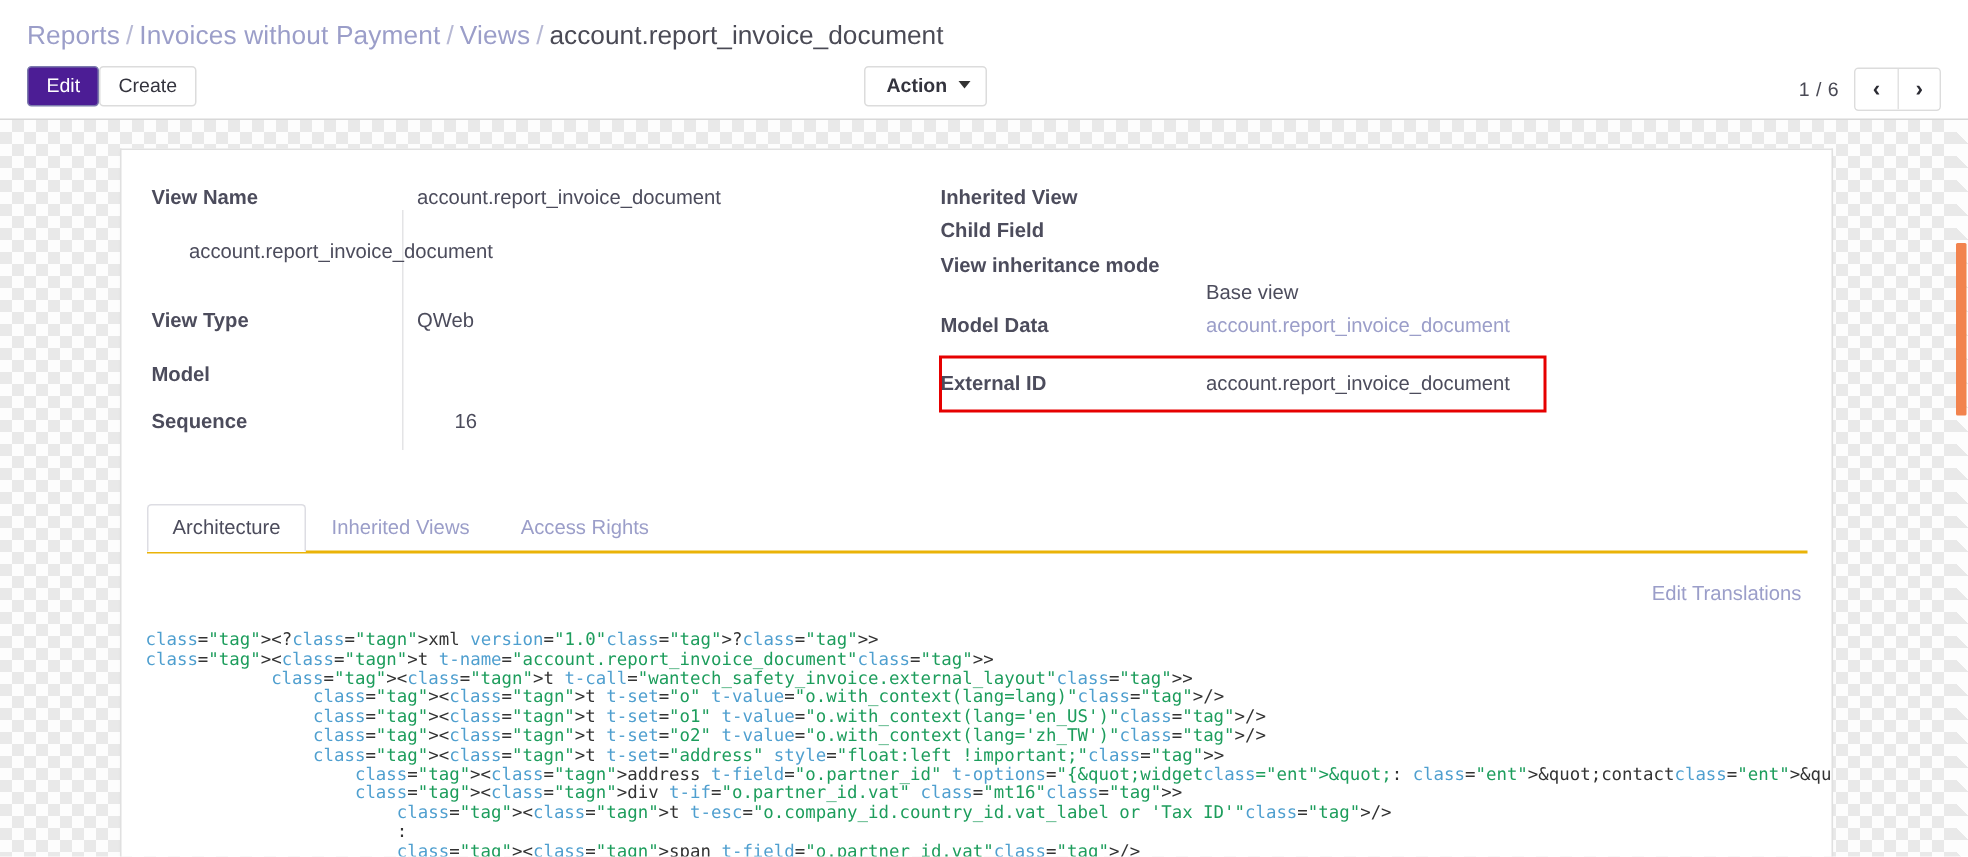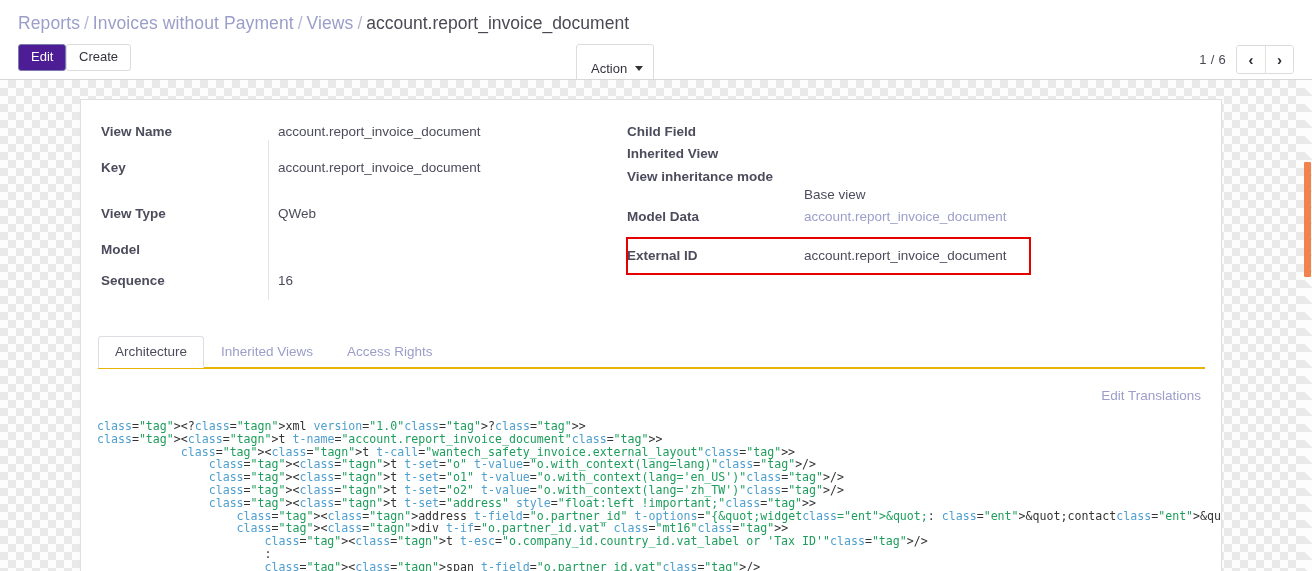--- a/index.html
+++ b/index.html
@@ -71,21 +71,22 @@
     border: 1px solid #dcdcdc;
     color: #33333d;
     min-width: 55px;
     text-align: center;
   }
   .btn-action {
     left: 576px; top: 3px;
     background: #ffffff;
     border: 1px solid #dcdcdc;
     color: #33333d;
-    padding: 17px 10px 6px 14px;
+    padding: 5px 10px 6px 14px;
+    font-weight: bold;
   }
   .caret {
     display: inline-block;
     margin-left: 8px;
     width: 0; height: 0;
     border-left: 4px solid transparent;
     border-right: 4px solid transparent;
     border-top: 5px solid #333;
     vertical-align: middle;
     position: relative; top: -1px;
@@ -312,50 +313,49 @@
 
         <div class="col-left">
           <div class="divider-left"></div>
 
           <div class="frow" style="margin-bottom:16px;">
             <div class="flabel">View Name</div>
             <div class="fvalue">account.report_invoice_document</div>
           </div>
 
           <div class="frow" style="margin-bottom:26px;">
-            <div class="flabel">Key</div>
             <div class="fvalue">account.report_invoice_document</div>
           </div>
 
           <div class="frow" style="margin-bottom:16px;">
             <div class="flabel">View Type</div>
             <div class="fvalue">QWeb</div>
           </div>
 
           <div class="frow" style="margin-bottom:11px;">
             <div class="flabel">Model</div>
             <div class="fvalue"></div>
           </div>
 
-          <div class="frow" style="margin-bottom:30px;">
+          <div class="frow" style="margin-bottom:30px;gap:25px;">
             <div class="flabel">Sequence</div>
             <div class="fvalue">16</div>
           </div>
 
         </div>
 
         <div class="col-right">
 
           <div class="frow" style="margin-bottom:2px;">
+            <div class="flabel">Inherited View</div>
+            <div class="fvalue"></div>
+          </div>
+
+          <div class="frow" style="margin-bottom:2px;">
             <div class="flabel">Child Field</div>
-            <div class="fvalue"></div>
-          </div>
-
-          <div class="frow" style="margin-bottom:2px;">
-            <div class="flabel">Inherited View</div>
             <div class="fvalue"></div>
           </div>
 
           <div class="frow" style="margin-bottom:2px;">
             <div class="flabel" style="line-height:19px;">View inheritance mode</div>
             <div class="fvalue" style="padding-top:22px;">Base view</div>
           </div>
 
           <div class="frow" style="margin-bottom:19px;">
             <div class="flabel">Model Data</div>

